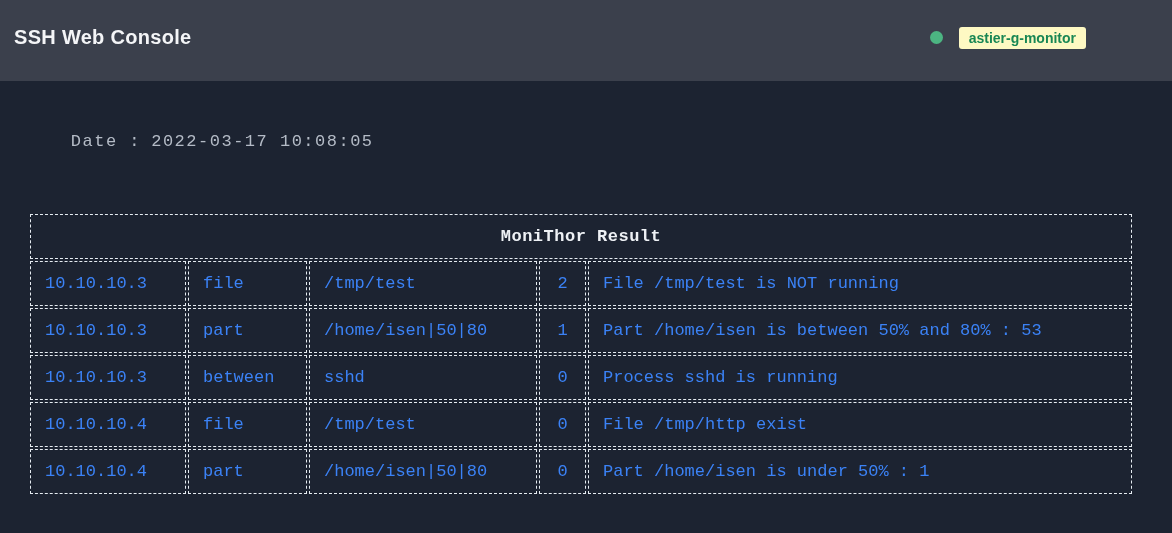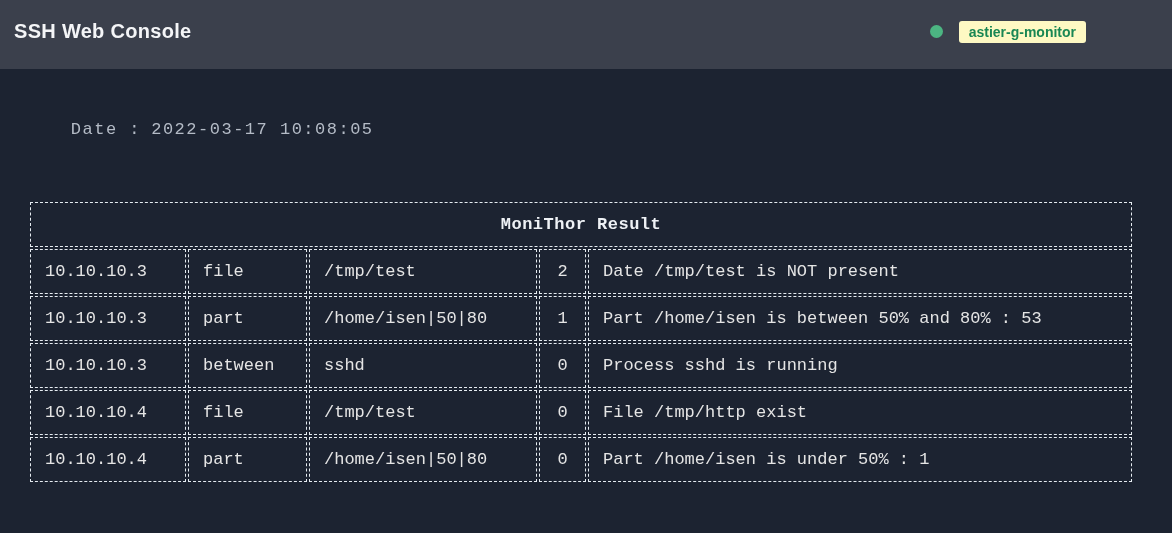--- a/index.html
+++ b/index.html
@@ -4,21 +4,21 @@
 <style>
   * { margin: 0; padding: 0; box-sizing: border-box; }
   html, body { width: 1172px; height: 533px; overflow: hidden; }
   body {
     background: #1c2331;
     font-family: "Liberation Mono", monospace;
   }
 
   
   .app-header {
-    height: 69px;
+    height: 81px;
     background: #3b404c;
     display: flex;
     align-items: center;
     justify-content: space-between;
     padding: 0 86px 6px 14px;
   }
   .app-title {
     font-family: "Liberation Sans", sans-serif;
     font-weight: 700;
     font-size: 20px;
@@ -76,21 +76,21 @@
     padding: 12px 14px;
     white-space: nowrap;
     overflow: hidden;
   }
   .monithor th {
     text-align: center;
     font-weight: 700;
     color: #eef1f5;
     letter-spacing: 0.5px;
   }
-  .monithor td { color: #e5e5e5; }
+  .monithor td { color: #3b82f6; }
   .monithor td.code-cell { text-align: center; padding-left: 0; padding-right: 0; }
 </style>
 </head>
 <body>
 
 <header class="app-header">
   <div class="app-title">SSH Web Console</div>
   <div class="status-group">
     <span class="status-dot"></span>
     <span class="status-badge">astier-g-monitor</span>
@@ -114,21 +114,21 @@
       <tr>
         <th colspan="5">MoniThor Result</th>
       </tr>
     </thead>
     <tbody id="table-body">
   <tr>
     <td>10.10.10.3</td>
     <td>file</td>
     <td>/tmp/test</td>
     <td class="code-cell">2</td>
-    <td>Date /tmp/test is NOT present</td>
+    <td>File /tmp/test is NOT running</td>
   </tr>
 
   <tr>
     <td>10.10.10.3</td>
     <td>part</td>
     <td>/home/isen|50|80</td>
     <td class="code-cell">1</td>
     <td>Part /home/isen is between 50% and 80% : 53</td>
   </tr>
 

